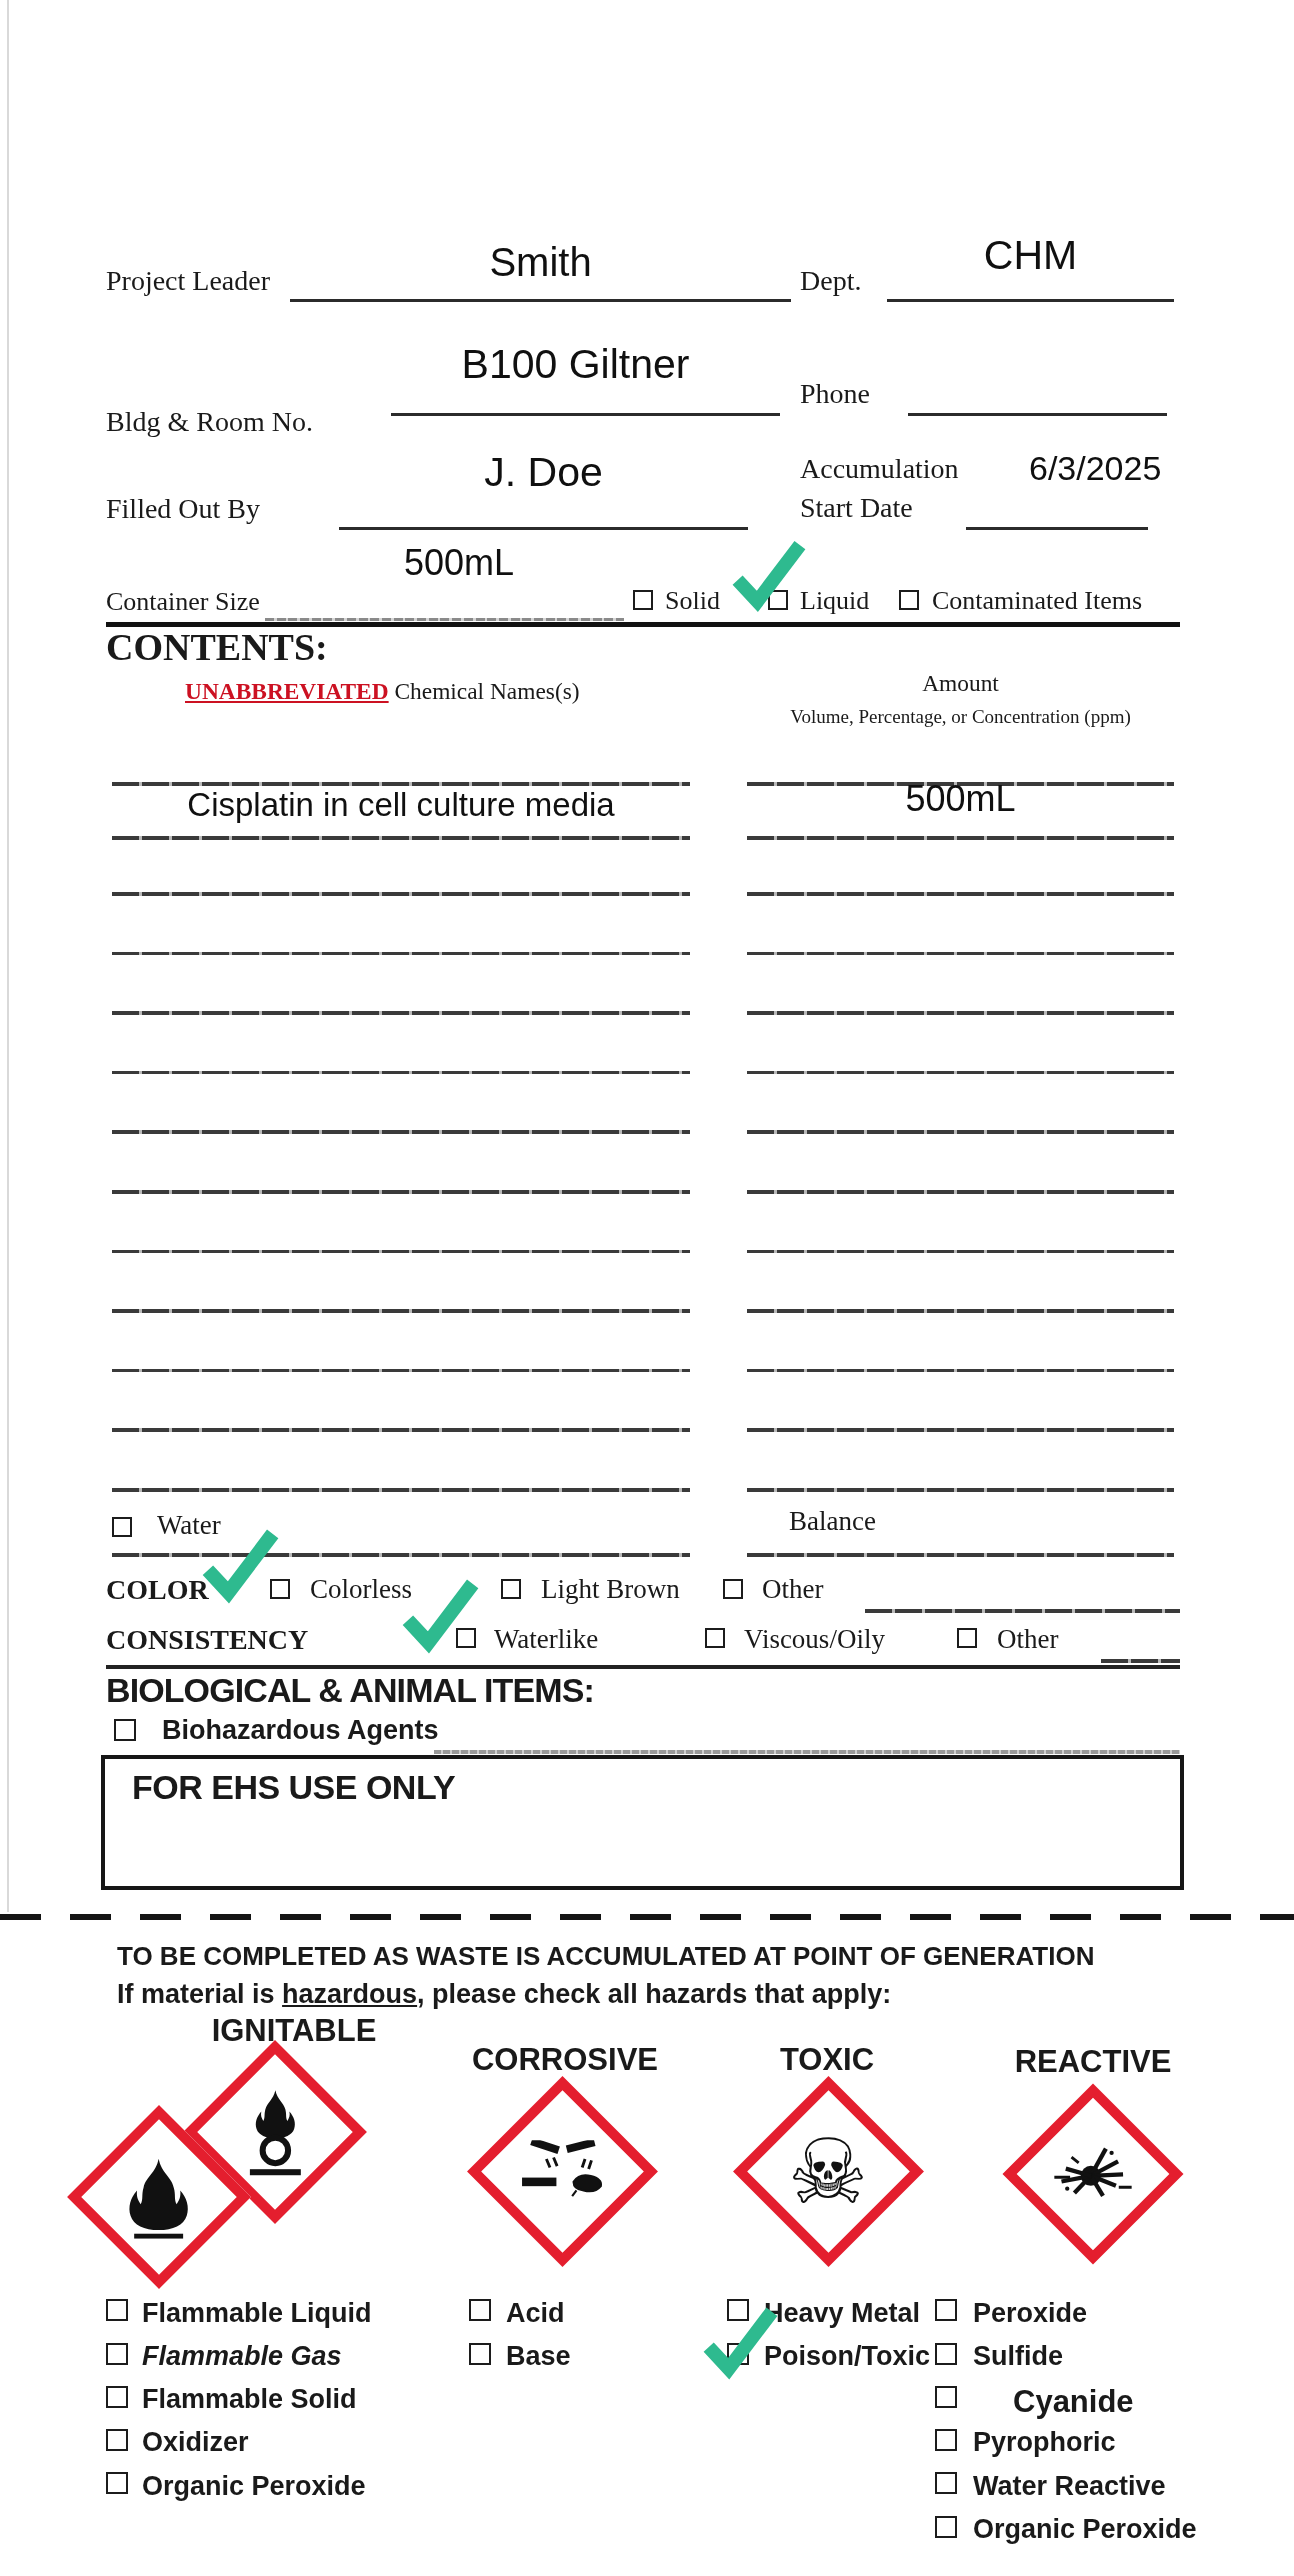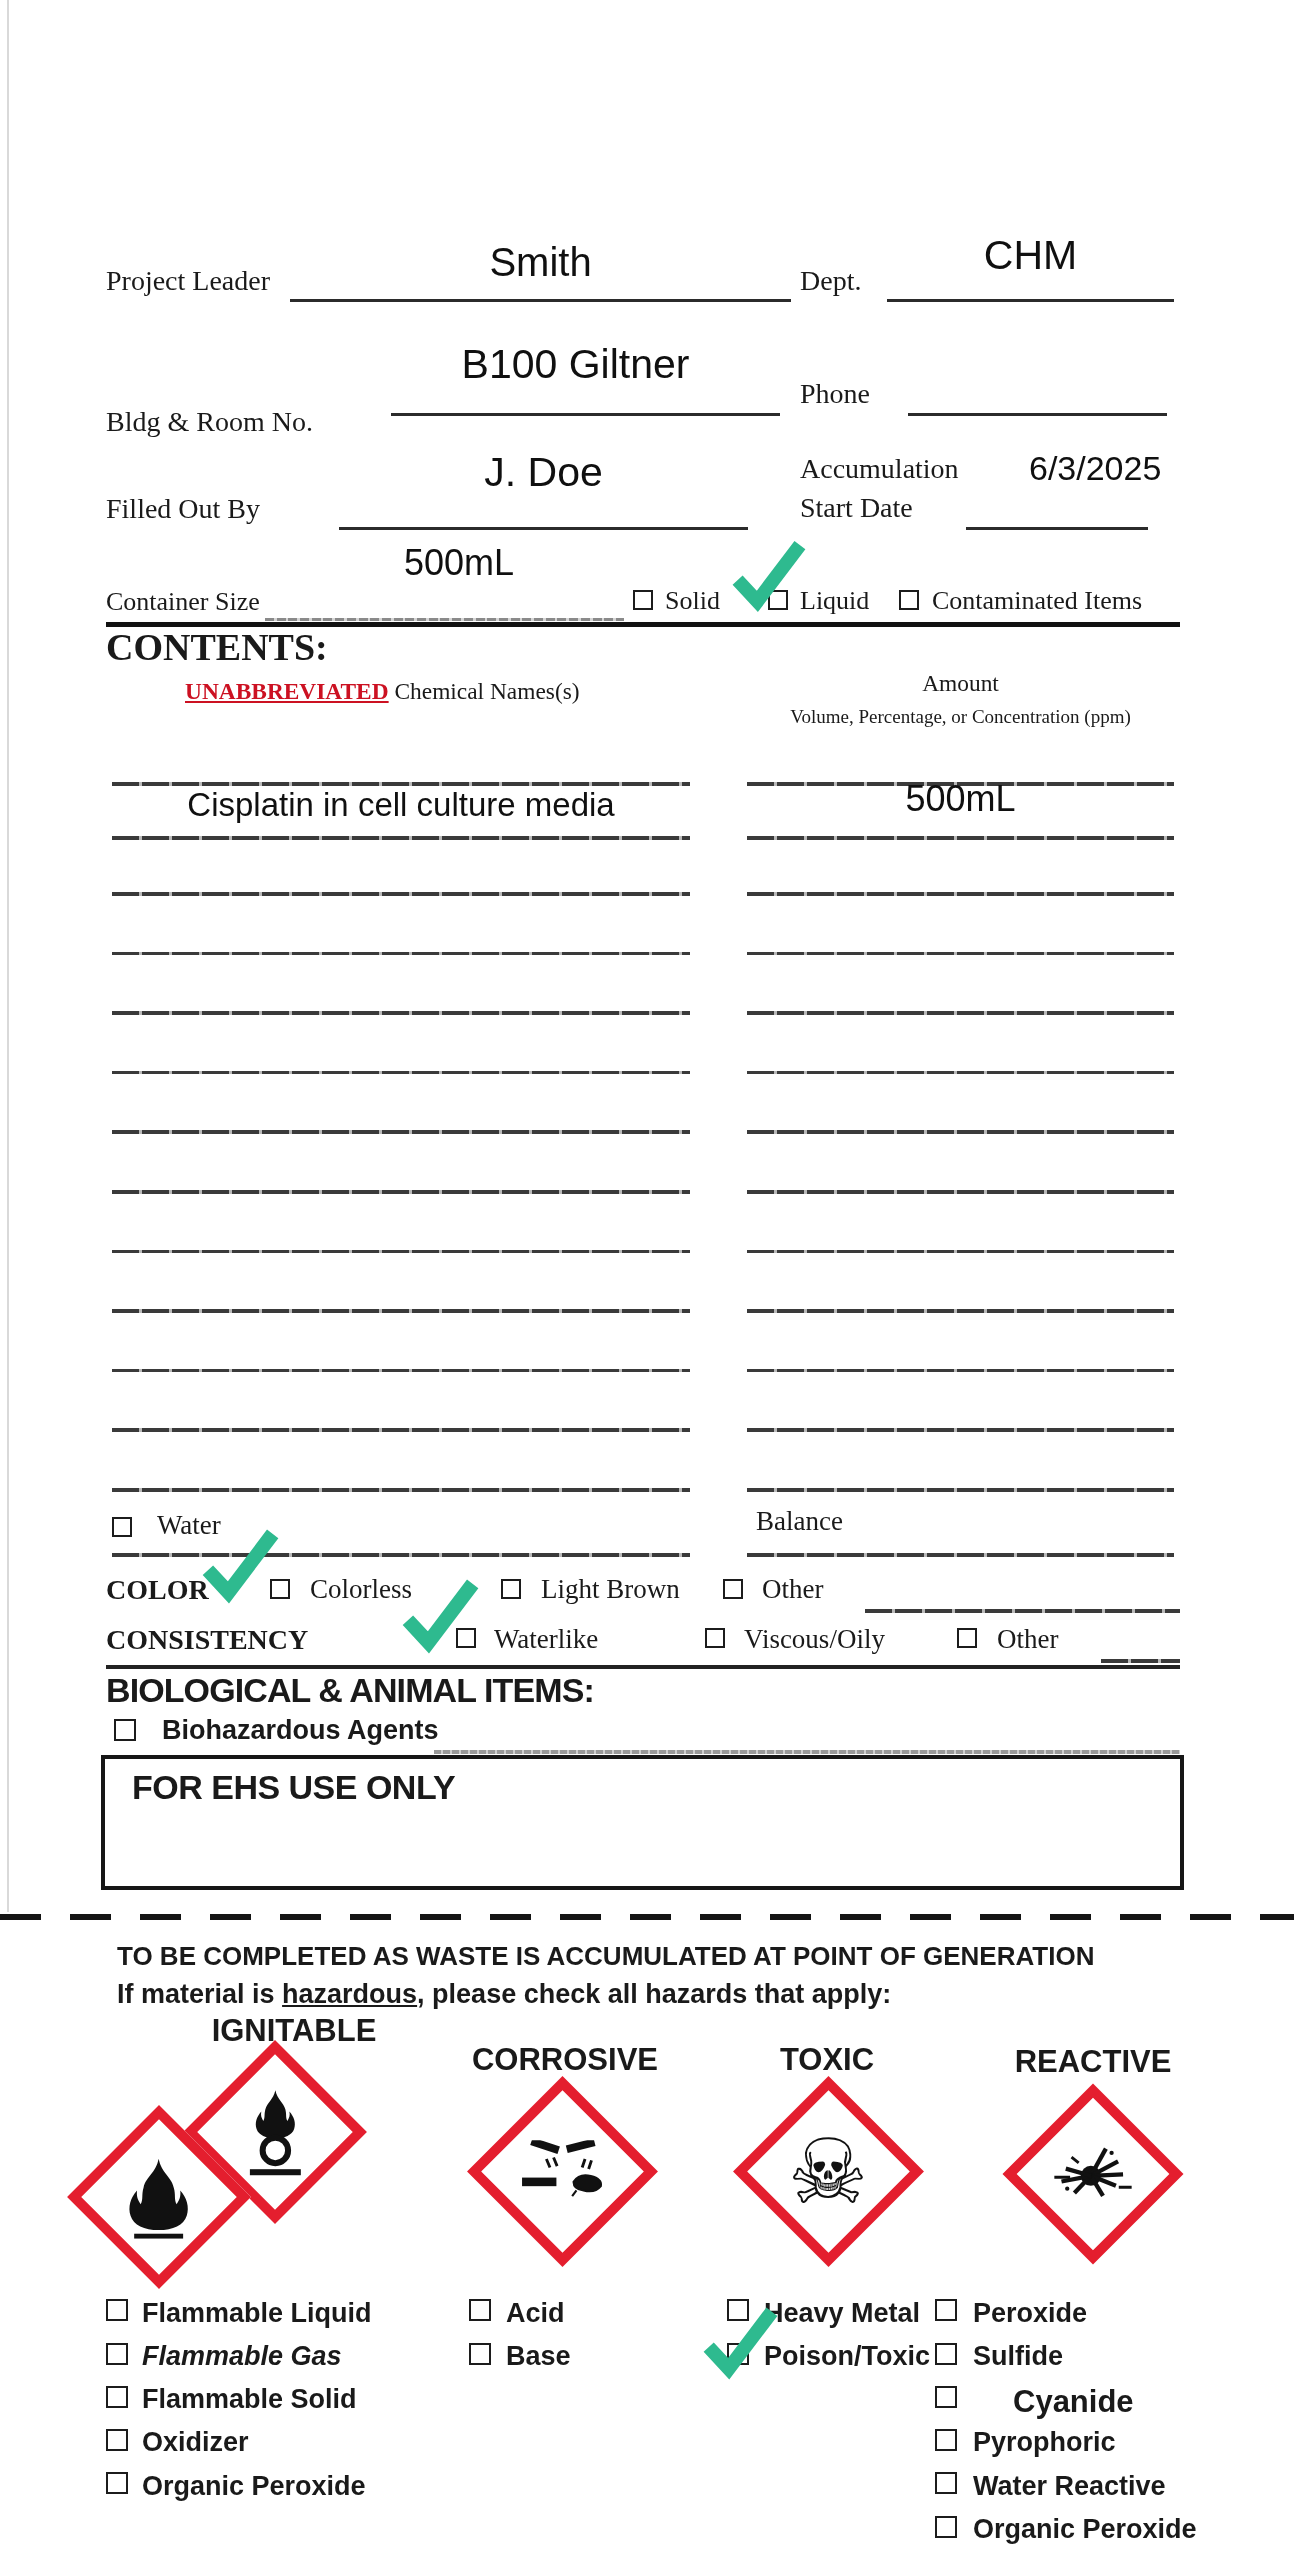--- a/index.html
+++ b/index.html
@@ -109,21 +109,21 @@
       <div class="rowline"></div>
       <div class="rowline"></div>
       <div class="rowline"></div>
       <div class="rowline"></div>
       <div class="rowline"></div>
     </div>
 
   <div class="abs box" style="left:112px;top:1517px;width:20px;height:20px;"></div>
   <div class="abs serif nw" style="left:157px;top:1510px;font-size:27px;">Water</div>
   <div class="abs dashline" style="left:112px;top:1553px;width:578px;"></div>
-  <div class="abs serif nw" style="left:756px;top:1506px;font-size:27px;">Balance</div>
+  <div class="abs serif nw" style="left:789px;top:1506px;font-size:27px;">Balance</div>
   <div class="abs dashline" style="left:747px;top:1553px;width:427px;"></div>
 
   <div class="abs serif b nw" style="left:106px;top:1574px;font-size:28px;">COLOR</div>
   <svg class="abs check" style="left:200px;top:1525px;" width="79" height="81" viewBox="0 0 100 100">
     <path d="M10 56 L36 84 L92 10" fill="none" stroke-width="18"></path>
   </svg>
   <div class="abs box" style="left:270px;top:1579px;width:20px;height:20px;"></div>
   <div class="abs serif nw" style="left:310px;top:1574px;font-size:27px;">Colorless</div>
   <div class="abs box" style="left:501px;top:1579px;width:20px;height:20px;"></div>
   <div class="abs serif nw" style="left:541px;top:1574px;font-size:27px;">Light Brown</div>

